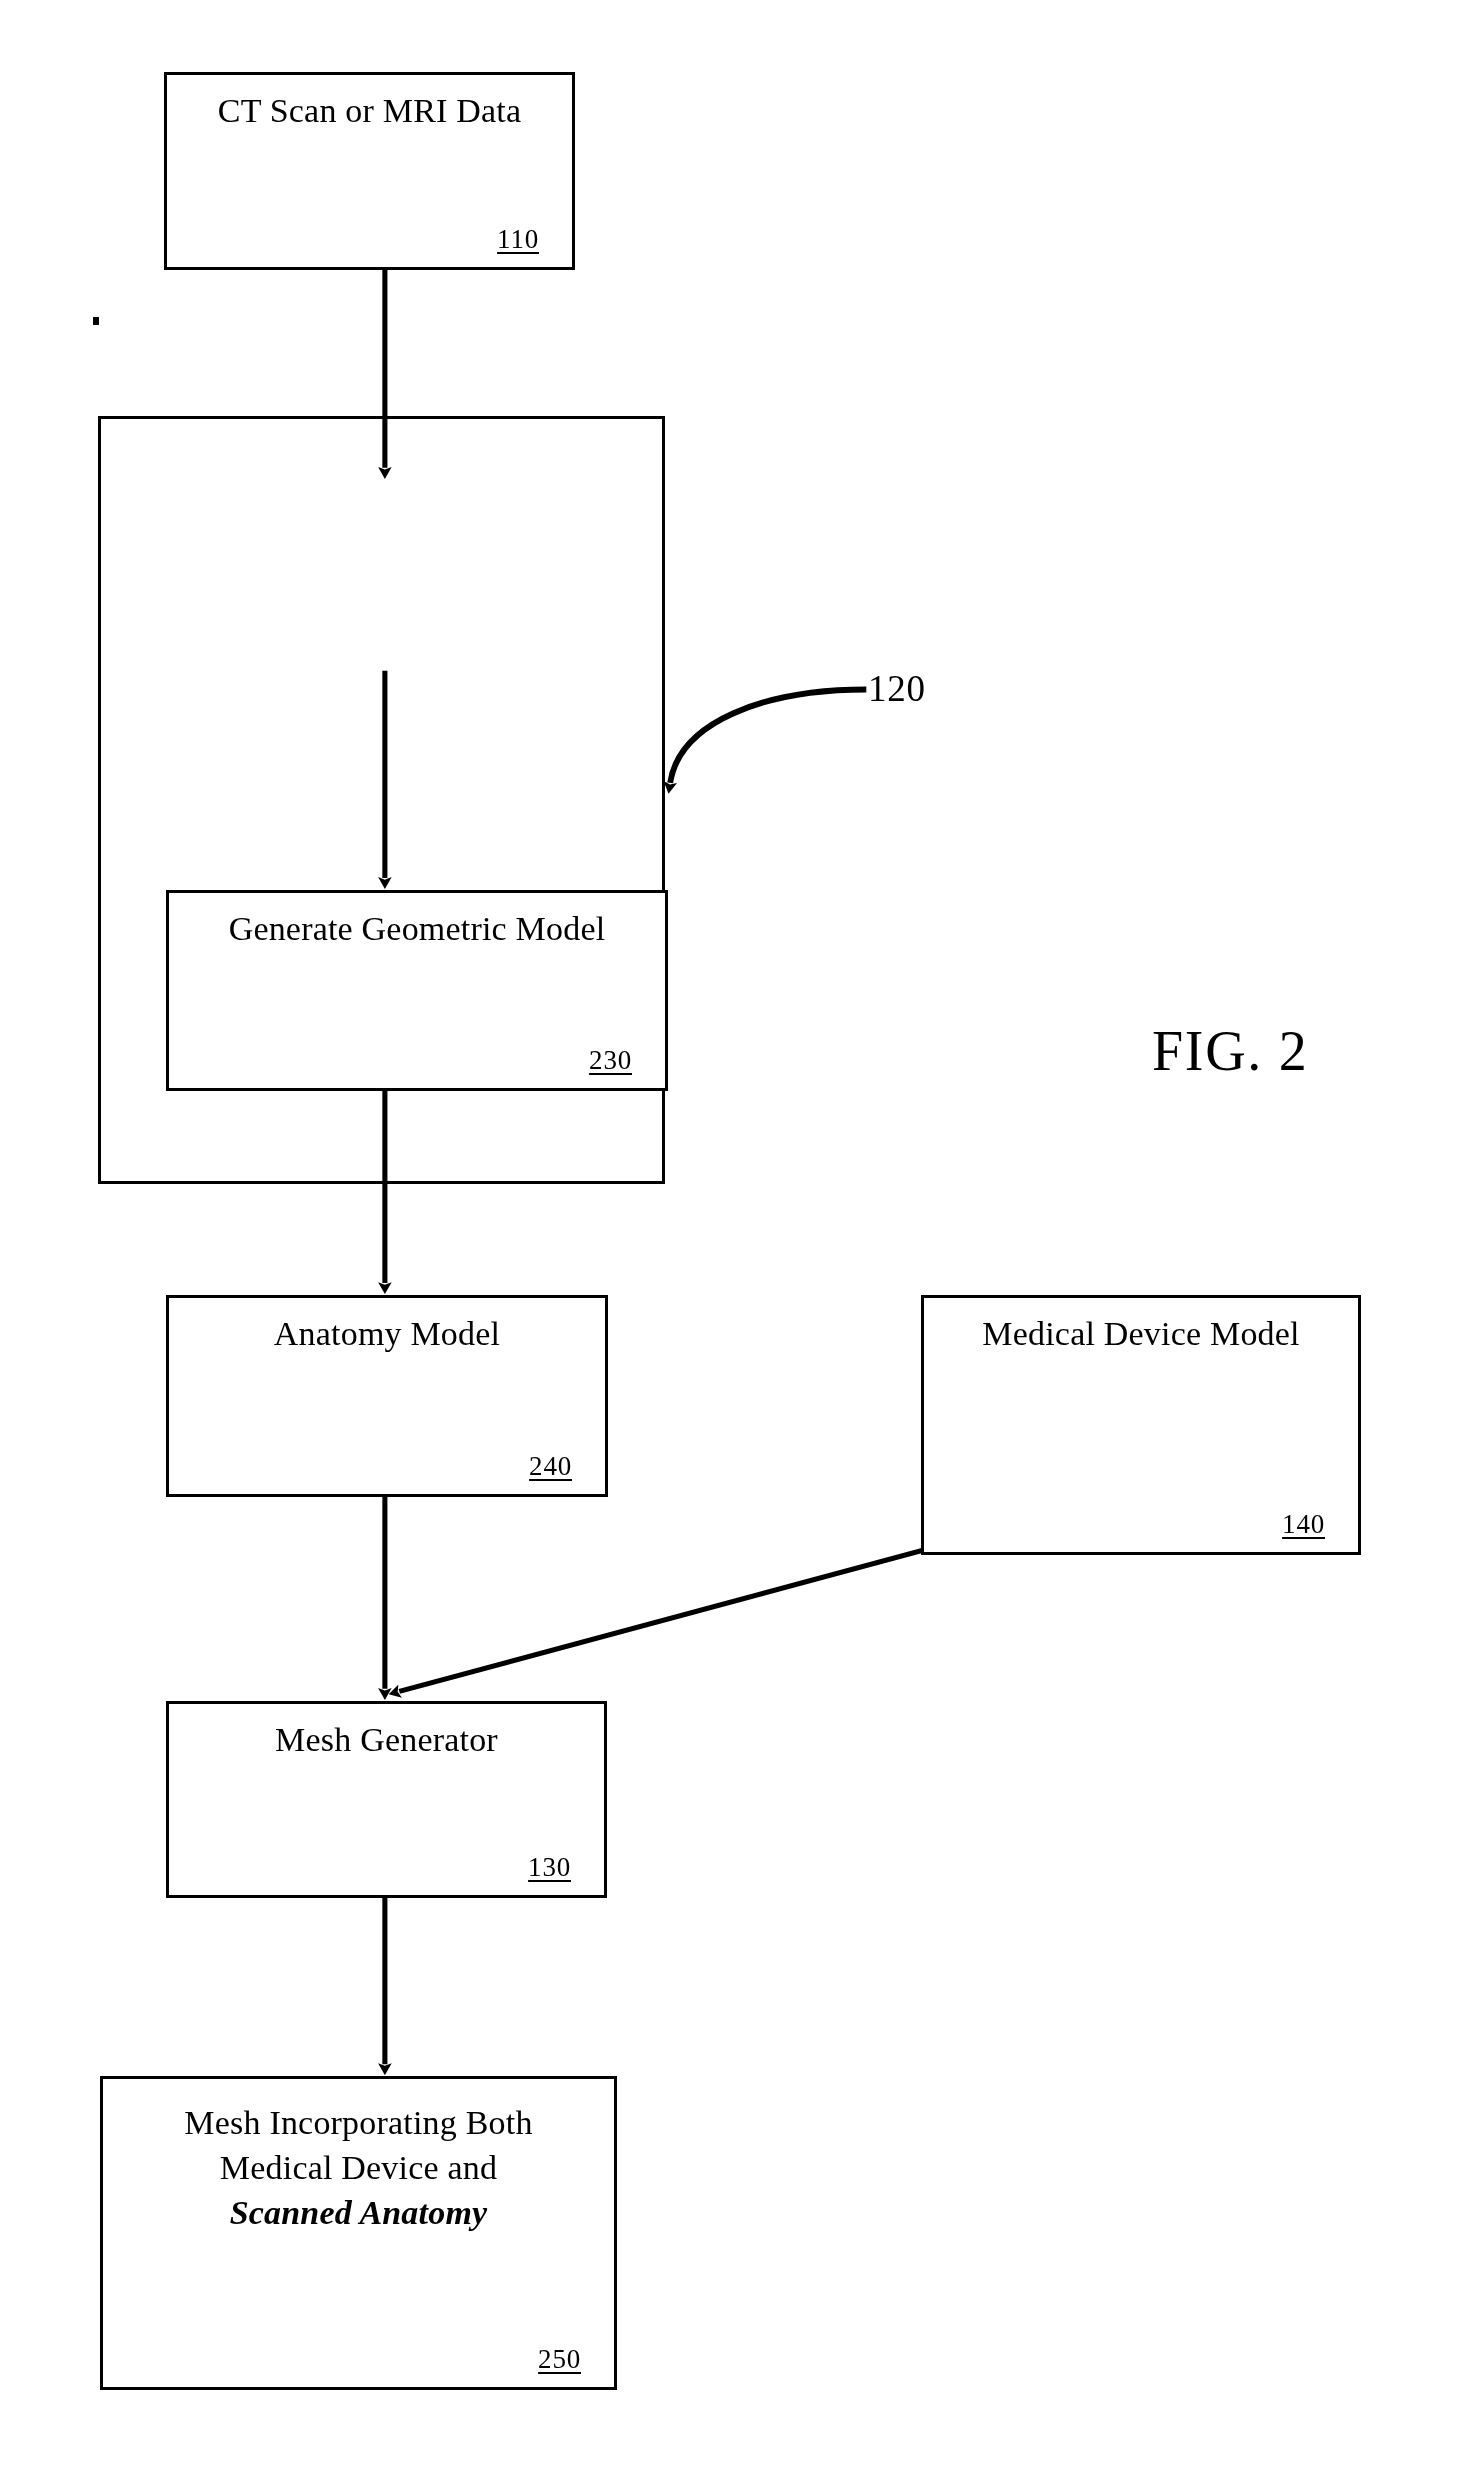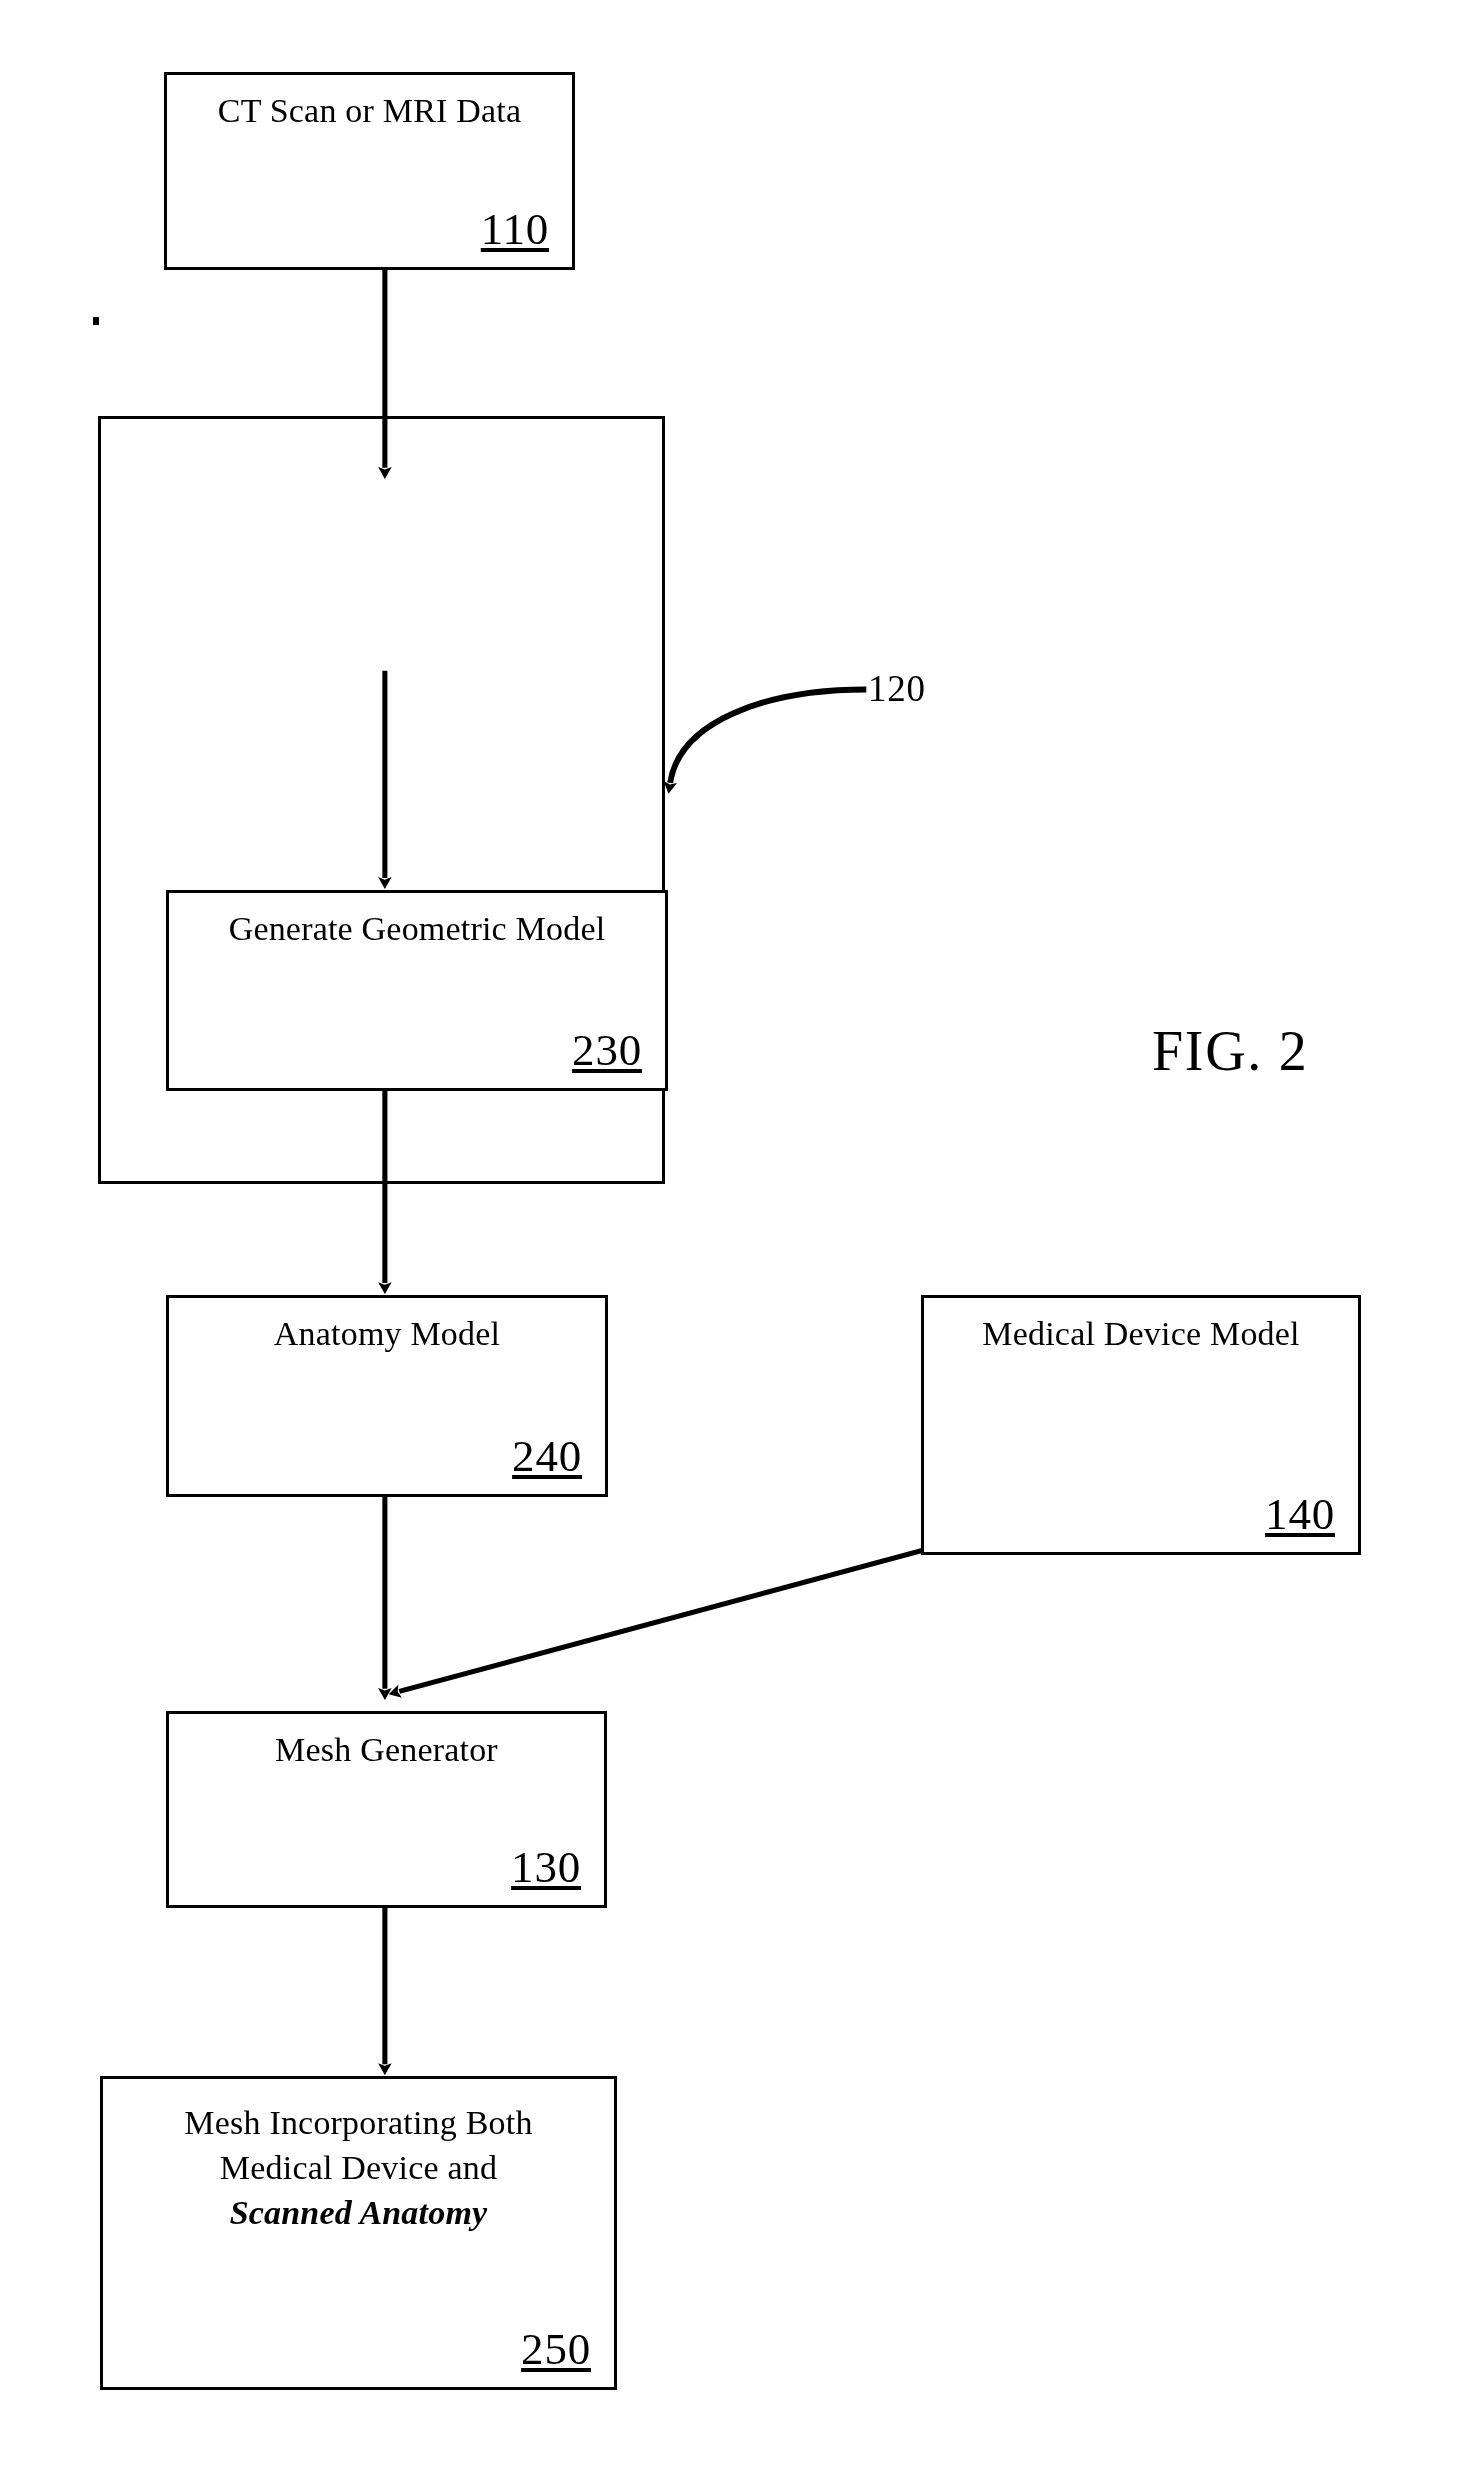--- a/index.html
+++ b/index.html
@@ -39,23 +39,23 @@
     font-size: 34px;
     line-height: 1.32;
     letter-spacing: 0.2px;
   }
   .node-title .bold {
     font-weight: bold;
     font-style: italic;
   }
   .ref {
     position: absolute;
-    right: 23px;
+    right: 33px;
     bottom: 12px;
-    font-size: 45px;
+    font-size: 27px;
     text-decoration: underline;
     text-underline-offset: 4.2px;
     letter-spacing: 0.8px;
   }
   .group-box {
     position: absolute;
     box-sizing: border-box;
     border: 3.4px solid #000000;
     background: transparent;
   }
@@ -121,21 +121,21 @@
   <div class="node" style="left:166px; top:1295px; width:442px; height:202px;">
     <div class="node-title">Anatomy Model</div>
     <div class="ref">240</div>
   </div>
 
   <div class="node" style="left:921px; top:1295px; width:440px; height:260px;">
     <div class="node-title">Medical Device Model</div>
     <div class="ref">140</div>
   </div>
 
-  <div class="node" style="left:166px; top:1701px; width:441px; height:197px;margin-top:10px;">
+  <div class="node" style="left:166px; top:1701px; width:441px; height:197px;">
     <div class="node-title">Mesh Generator</div>
     <div class="ref">130</div>
   </div>
 
   <div class="node" style="left:100px; top:2076px; width:517px; height:314px;">
     <div class="node-title" style="top:22px;">
       <span>Mesh Incorporating Both</span><br>
       <span>Medical Device and</span><br>
       <span class="bold">Scanned Anatomy</span>
     </div>

